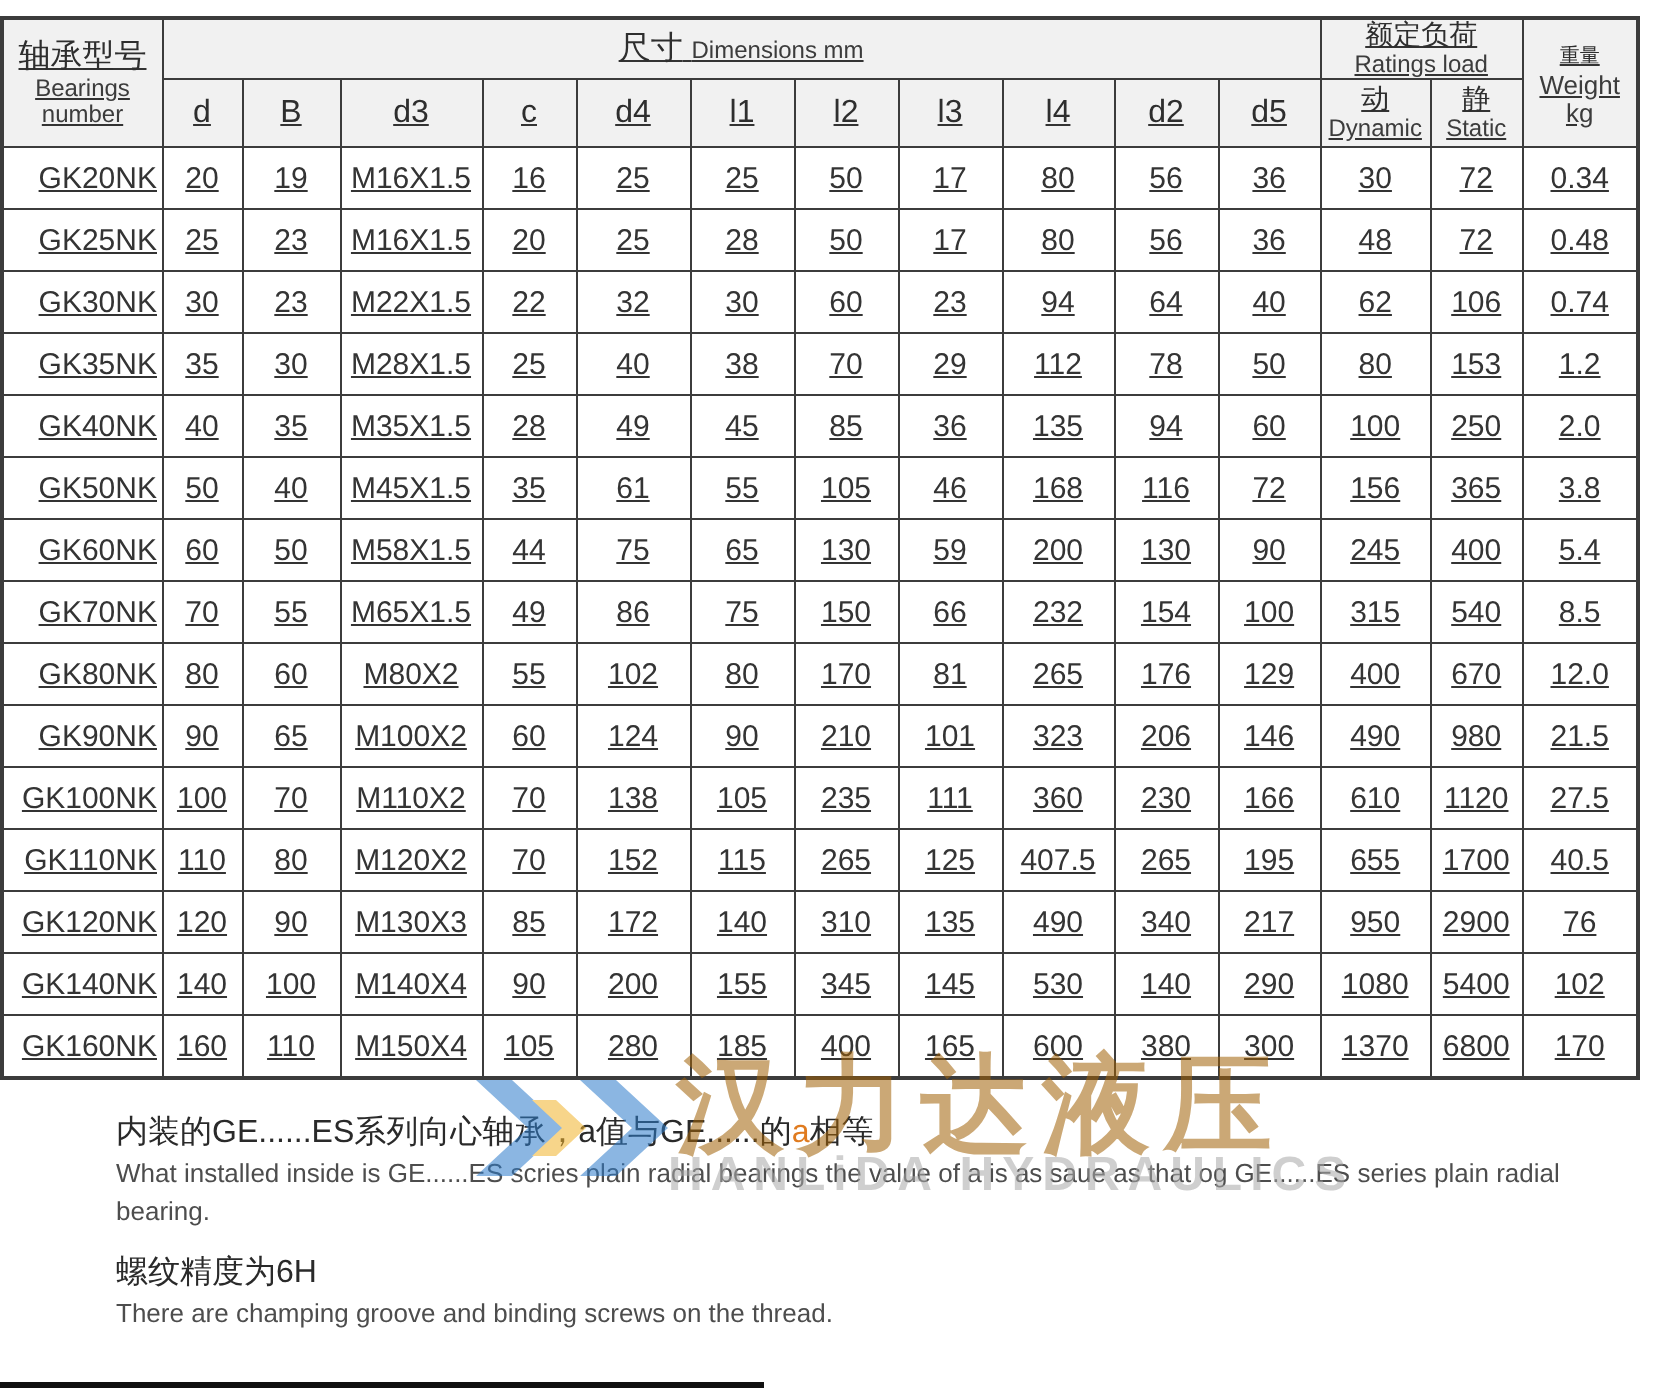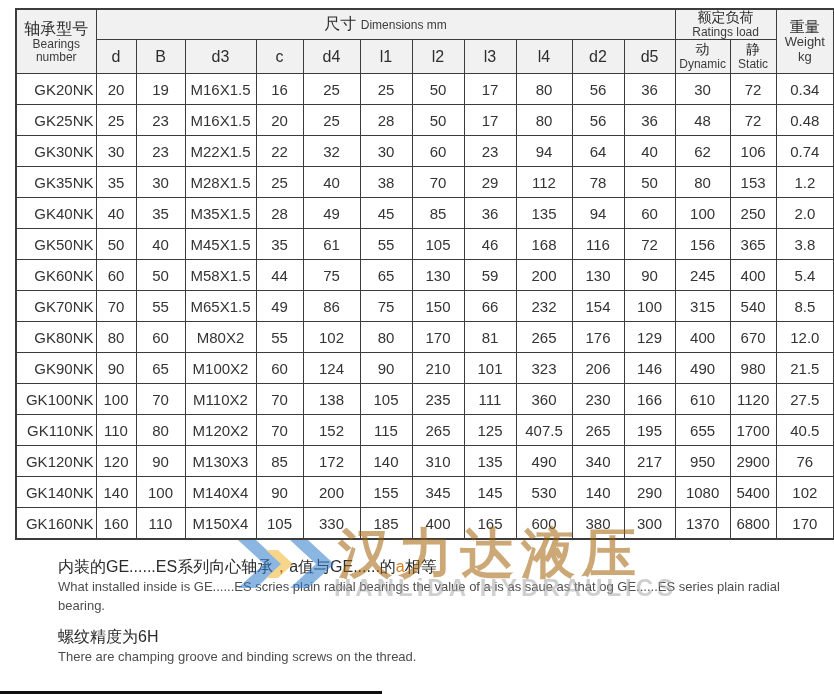--- a/index.html
+++ b/index.html
@@ -4,23 +4,24 @@
 <style>
   html,body{margin:0;padding:0;}
   body{
     width:834px;height:694px;position:relative;overflow:hidden;
     background:#ffffff;
     font-family:"Liberation Sans","DejaVu Sans",sans-serif;
     color:#333;
   }
   
   .spec-table{
-    position:absolute;left:15px;top:8px;
+    position:absolute;left:0;top:8px;
     border-collapse:collapse;table-layout:fixed;width:818px;
     border:2px solid #3c3c3c;
+    text-decoration:underline;
   }
   .spec-table th,.spec-table td{
     border:1px solid #3c3c3c;
     text-align:center;vertical-align:middle;
     padding:0 2px;overflow:hidden;white-space:nowrap;
   }
   .spec-table thead th{background:#f1f1f1;font-weight:normal;}
   .hdr-row1 th{height:28px;}
   .hdr-row2 th{height:33px;}
   .spec-table tbody td{height:30px;font-size:15px;color:#343434;background:#fff;}
@@ -87,21 +88,21 @@
       </th>
       <th colspan="11">
         <span class="cn-big">尺寸</span>
         <span class="en-small">Dimensions mm</span>
       </th>
       <th colspan="2" class="two-line">
         <span class="cn-big" style="font-size:14px;text-align:right;">额定负荷</span><br>
         <span class="en-small">Ratings load</span>
       </th>
       <th rowspan="2" class="three-line">
-        <span class="cn-big" style="font-size:15px;">重量</span><br>
+        <span class="cn-big" style="font-size:10px;">重量</span><br>
         <span class="en-small" style="font-size:13px;">Weight</span><br>
         <span class="en-small" style="font-size:13px;text-align:center;">kg</span>
       </th>
     </tr>
     <tr class="hdr-row2">
       <th class="dim-col">d</th>
         <th class="dim-col">B</th>
         <th class="dim-col">d3</th>
         <th class="dim-col">c</th>
         <th class="dim-col">d4</th>
@@ -359,21 +360,21 @@
         <td>1080</td>
         <td>5400</td>
         <td>102</td>
       </tr>
       <tr>
         <td class="model">GK160NK</td>
         <td>160</td>
         <td>110</td>
         <td>M150X4</td>
         <td>105</td>
-        <td>330</td>
+        <td>280</td>
         <td>185</td>
         <td>400</td>
         <td>165</td>
         <td>600</td>
         <td>380</td>
         <td>300</td>
         <td>1370</td>
         <td>6800</td>
         <td>170</td>
       </tr>

